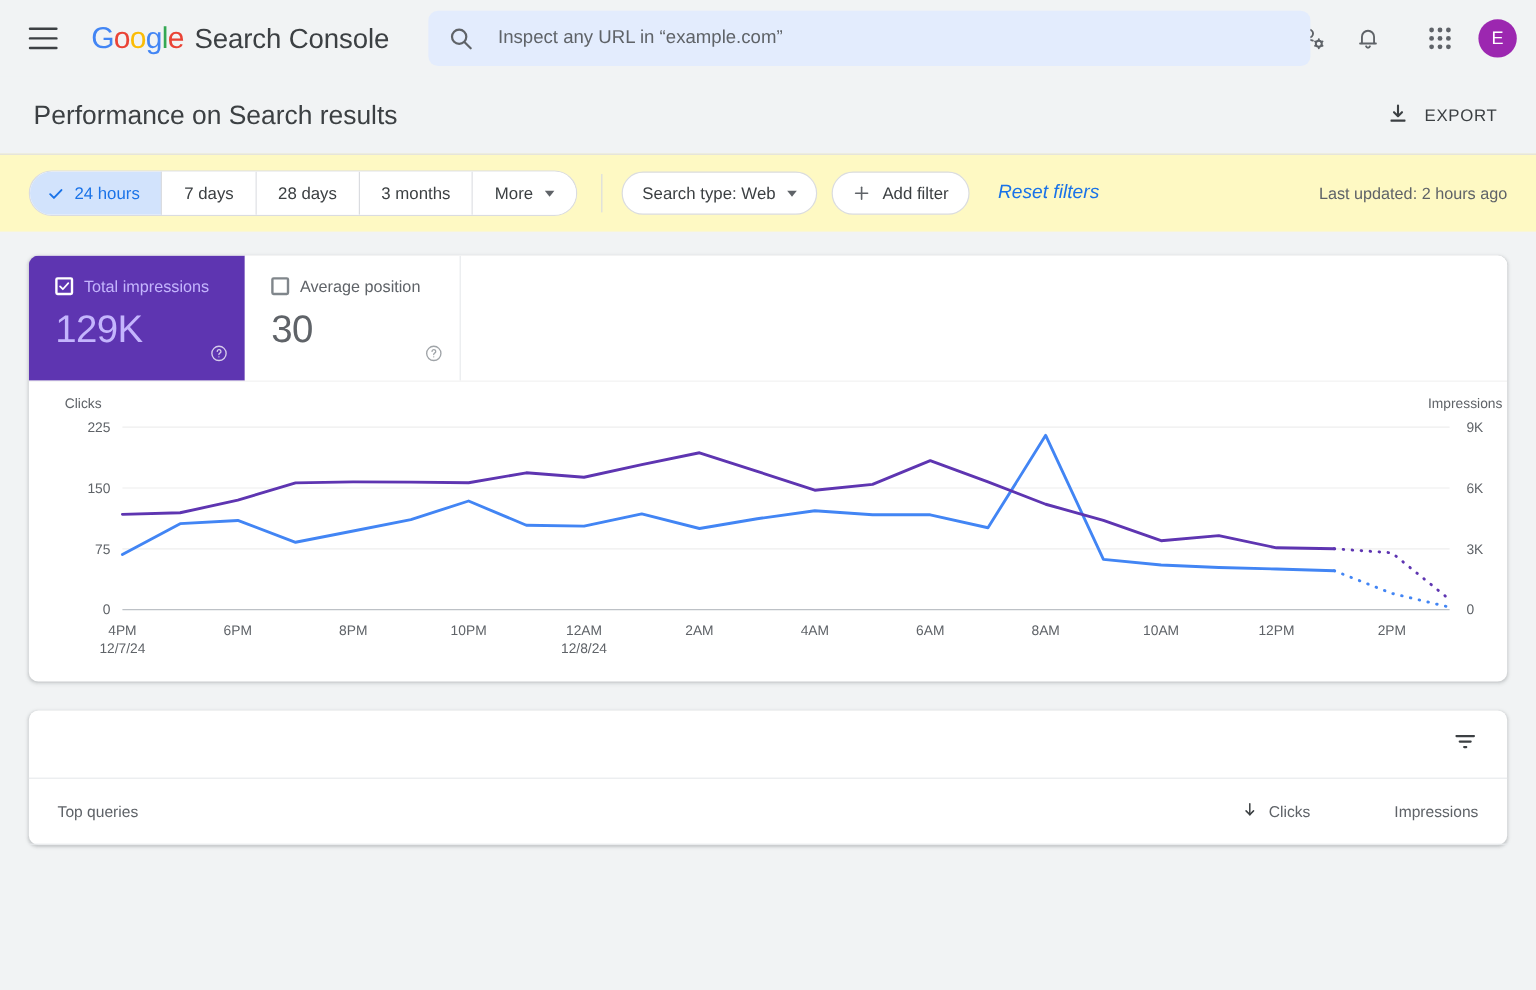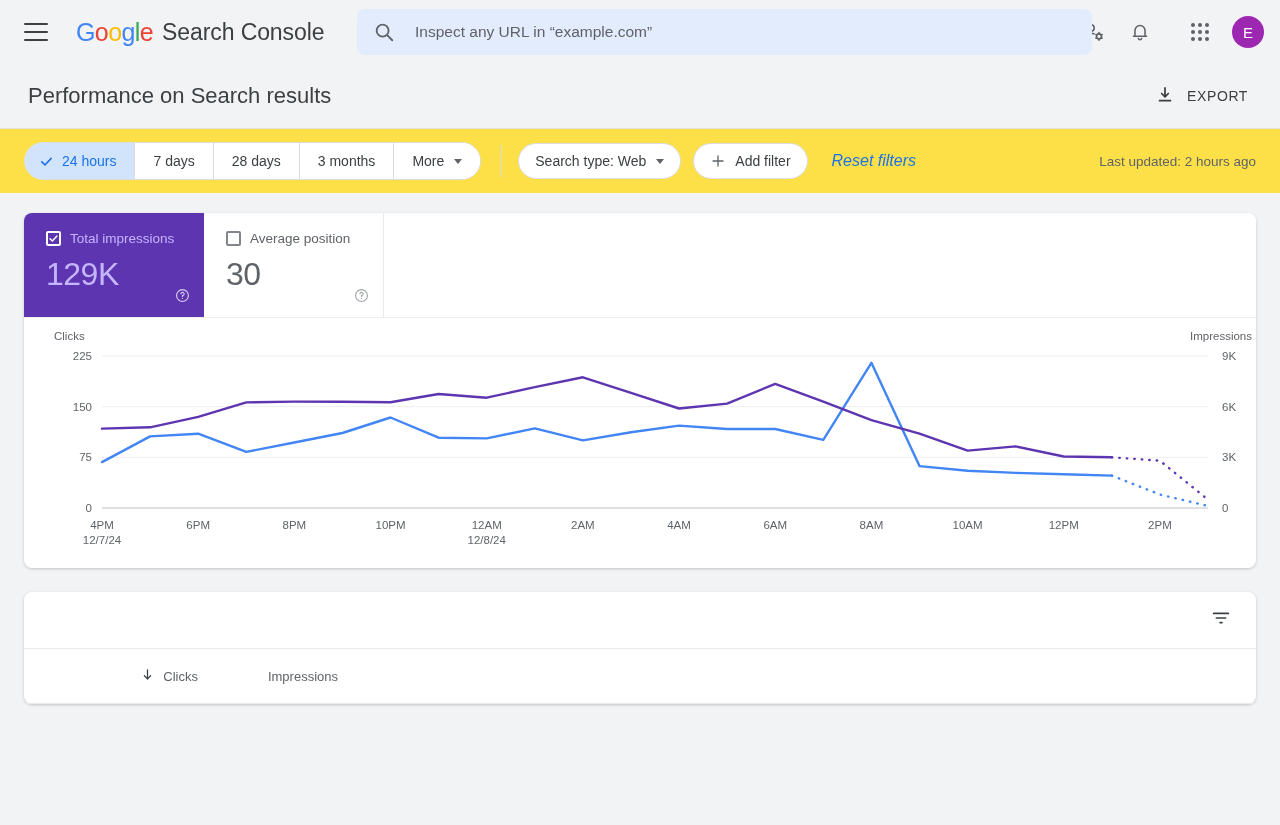--- a/index.html
+++ b/index.html
@@ -73,21 +73,21 @@
     margin-left: auto; display: flex; align-items: center; gap: 12px;
     font-size: 14px; letter-spacing: .6px; color: #3C4043; cursor: pointer;
     padding: 8px 8px;
   }
 
   
   .filterbar {
     height: 65px; display: flex; align-items: center;
     padding: 0 24px 0 24px;
     border-top: 1px solid #E0E0E0;
-    background: #fde047;
+    background: #fef9c3;
   }
   .seg { display: flex; height: 38px; border-radius: 20px; overflow: hidden;
          border: 1px solid #DADCE0; background: #fff; }
   .seg .item {
     display: flex; align-items: center; justify-content: center;
     padding: 0 18px; font-size: 14px; color: #3C4043; cursor: pointer;
     border-right: 1px solid #DADCE0; background: #fff; white-space: nowrap;
   }
   .seg .item:last-child { border-right: none; }
   .seg .item.active { background: #D2E3FC; color: #1A73E8; padding-left: 14px; }
@@ -381,20 +381,21 @@
     <span>
       <svg width="22" height="22" viewBox="0 0 24 24" stroke="#3C4043" stroke-width="1.9" fill="none">
         <line x1="4" y1="7" x2="20" y2="7" stroke-linecap="round"></line>
         <line x1="7" y1="12" x2="17" y2="12" stroke-linecap="round"></line>
         <line x1="11" y1="17" x2="13" y2="17" stroke-linecap="round"></line>
       </svg>
     </span>
   </div>
 
   <div class="tbl-head">
+    <div class="th queries">Top queries</div>
     <div class="th clicks">
       <span>
         <svg width="15" height="15" viewBox="0 0 24 24" stroke="#3C4043" stroke-width="2" fill="none">
           <line x1="12" y1="4.5" x2="12" y2="19" stroke-linecap="round"></line>
           <path d="M7 14l5 5 5-5" stroke-linecap="round" stroke-linejoin="round"></path>
         </svg>
       </span>
       <span>Clicks</span>
     </div>
     <div class="th impr">Impressions</div>

